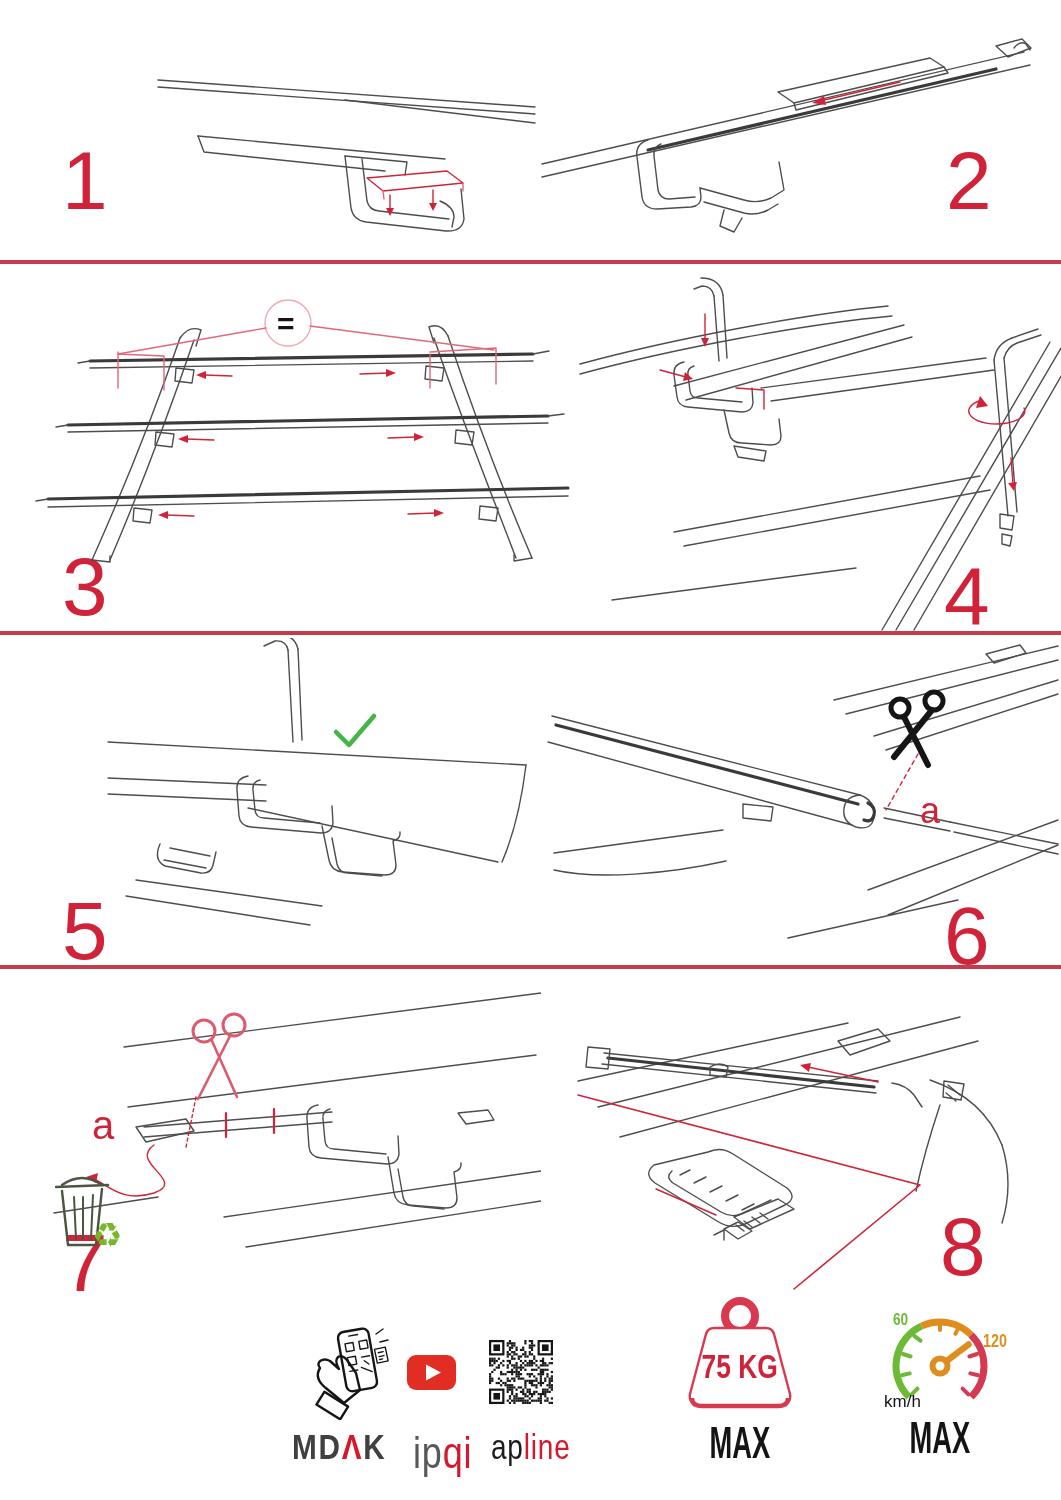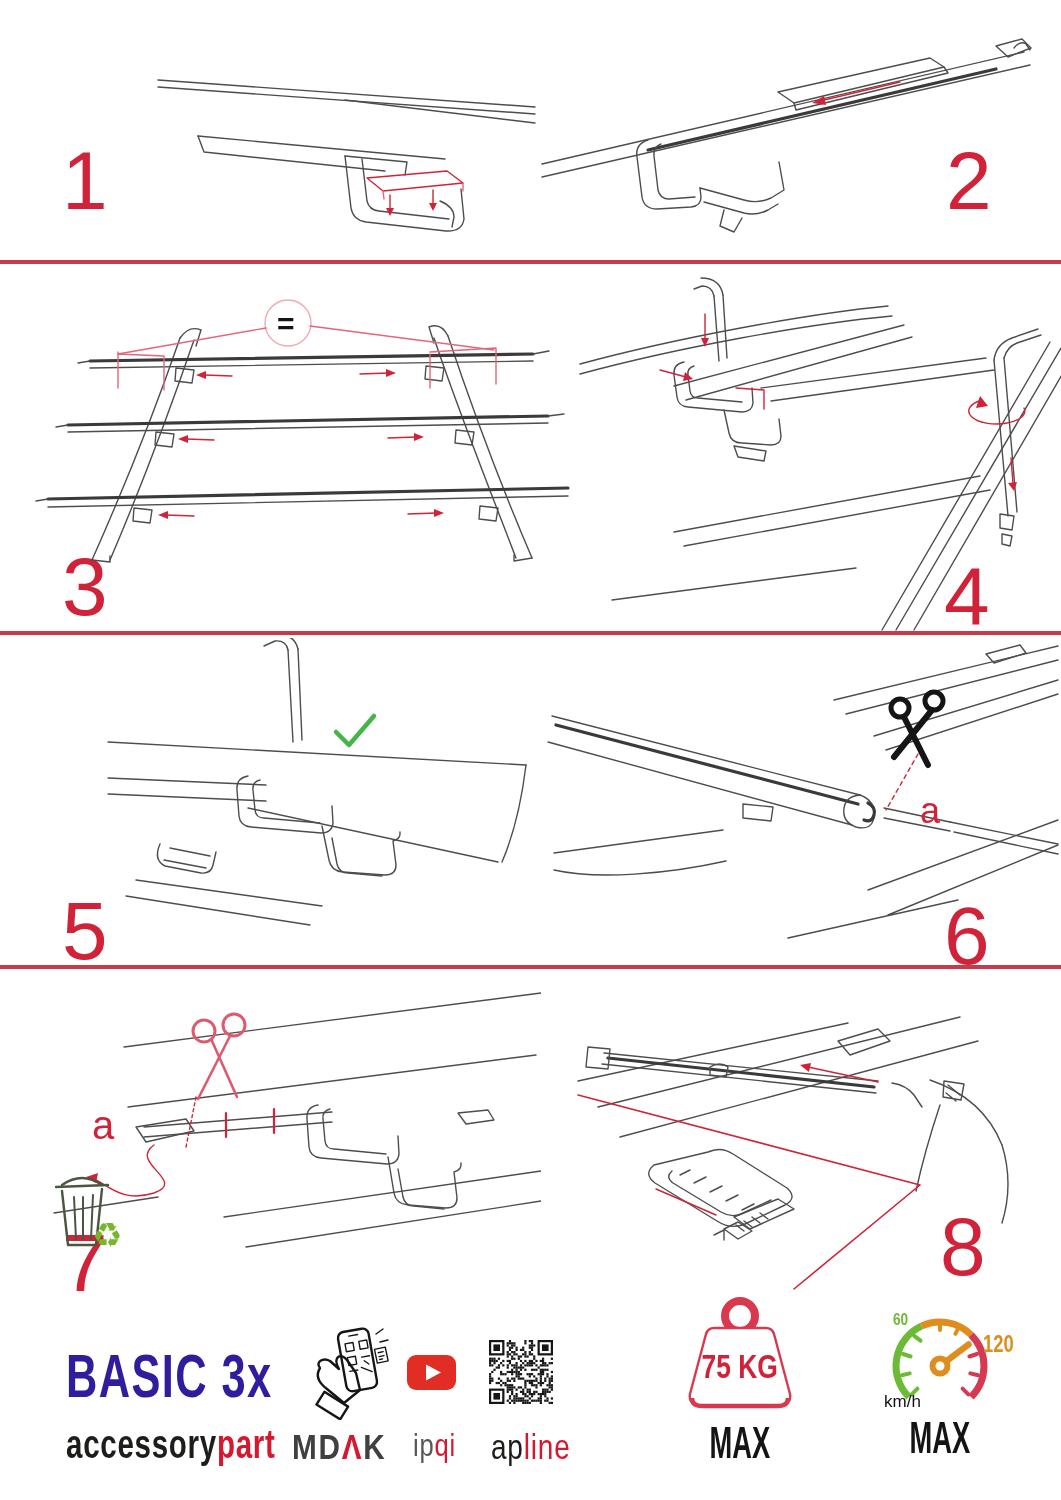--- a/index.html
+++ b/index.html
@@ -19,30 +19,30 @@
   svg.line .grn{stroke:#43b649;}
   svg.line .olv{stroke:#4b5540;}
   .lblA{position:absolute;color:#d02339;font-size:36px;line-height:1;}
   .eq{position:absolute;color:#141414;font-size:30px;font-weight:bold;line-height:1;}
   .cond{display:inline-block;transform-origin:0 50%;white-space:nowrap;}
   .basic{position:absolute;left:66px;top:1340px;color:#2f1d9e;font-size:62px;font-weight:bold;letter-spacing:2px;}
   .brandline{position:absolute;left:66px;top:1421px;font-size:41px;font-weight:bold;letter-spacing:1px;}
   .brandline .b1{color:#1d1d1b;} .brandline .b2{color:#d6182f;}
   .mdak{position:absolute;left:292px;top:1427px;font-size:35px;font-weight:bold;letter-spacing:2px;color:#404042;}
   .mdak .mid{color:#d6182f;}
-  .ipqi{position:absolute;left:413px;top:1427px;font-size:32px;letter-spacing:1px;color:#58585a;}
+  .ipqi{position:absolute;left:413px;top:1427px;font-size:45px;letter-spacing:1px;color:#58585a;}
   .ipqi .red{color:#d6182f;}
   .apline{position:absolute;left:491px;top:1427px;font-size:35px;font-weight:normal;letter-spacing:1px;color:#1d1d1b;}
   .apline .red{color:#d6182f;}
   .w75{position:absolute;left:672px;top:1348px;width:136px;text-align:center;color:#d02339;
        font-size:33px;font-weight:bold;}
   .wmax{position:absolute;left:672px;top:1418px;width:136px;text-align:center;color:#141414;
         font-size:44px;font-weight:bold;}
   .sp60{position:absolute;left:893px;top:1310px;color:#6cba36;font-size:17px;font-weight:bold;}
-  .sp120{position:absolute;left:983px;top:1331px;color:#de8d1e;font-size:23px;font-weight:bold;}
+  .sp120{position:absolute;left:983px;top:1331px;color:#de8d1e;font-size:18px;font-weight:bold;}
   .spkmh{position:absolute;left:884px;top:1392px;width:112px;color:#141414;font-size:17px;}
   .spmax{position:absolute;left:884px;top:1413px;width:112px;text-align:center;color:#141414;
          font-size:44px;font-weight:bold;}
   .sq{transform:scaleX(0.62);transform-origin:50% 50%;}
 </style>
 </head>
 <body>
 
 <div class="page">
 
@@ -267,26 +267,20 @@
 
     <path d="M116,180 q-11,9 1,18 l62,38 q14,9 28,3 l40,-19 q13,-7 2,-17 l-54,-34 q-12,-8 -25,-2 z"></path>
     <path d="M134,186 q-7,6 1,12 l48,29 q10,6 20,2 l30,-14"></path>
     <path d="M142,190 l10,-5 M156,198 l12,-6 M172,207 l12,-6 M188,216 l12,-6 M204,225 l12,-6"></path>
     <path d="M196,232 l44,-18 l16,10 l-44,20 z"></path>
     <path d="M186,244 l14,-7 l14,9 l-14,8 z M176,250 l10,-5 l0,10"></path>
     <path d="M198,240 l8,6 M206,236 l8,6 M214,232 l8,6 M222,228 l8,6"></path>
     <line class="rd" x1="118" y1="204" x2="178" y2="230"></line>
   </svg>
 
-  <div class="basic">
-    <span class="cond" style="transform:scaleX(0.70);">BASIC 3x</span>
-  </div>
-  <div class="brandline">
-    <span class="cond" style="transform:scaleX(0.72);"><span class="b1">accessory</span><span class="b2">part</span></span>
-  </div>
 
   <svg class="line abs" style="left:306px;top:1326px;" width="86" height="94" viewBox="0 0 86 94">
     <g transform="rotate(-10 51 34)">
       <rect class="blk" style="stroke-width:2.4;" x="36" y="4" width="31" height="60" rx="6"></rect>
       <path class="blk" d="M47,9 l9,0"></path>
       <rect class="blk" x="42" y="16" width="8" height="8"></rect>
         <rect class="blk" x="56" y="16" width="8" height="8"></rect>
       <rect class="blk" x="42" y="30" width="8" height="8"></rect>
       <path class="blk" d="M56,32 l8,0 M58,36 l4,4 M42,44 l8,0 M54,42 l10,6"></path>
     </g>

